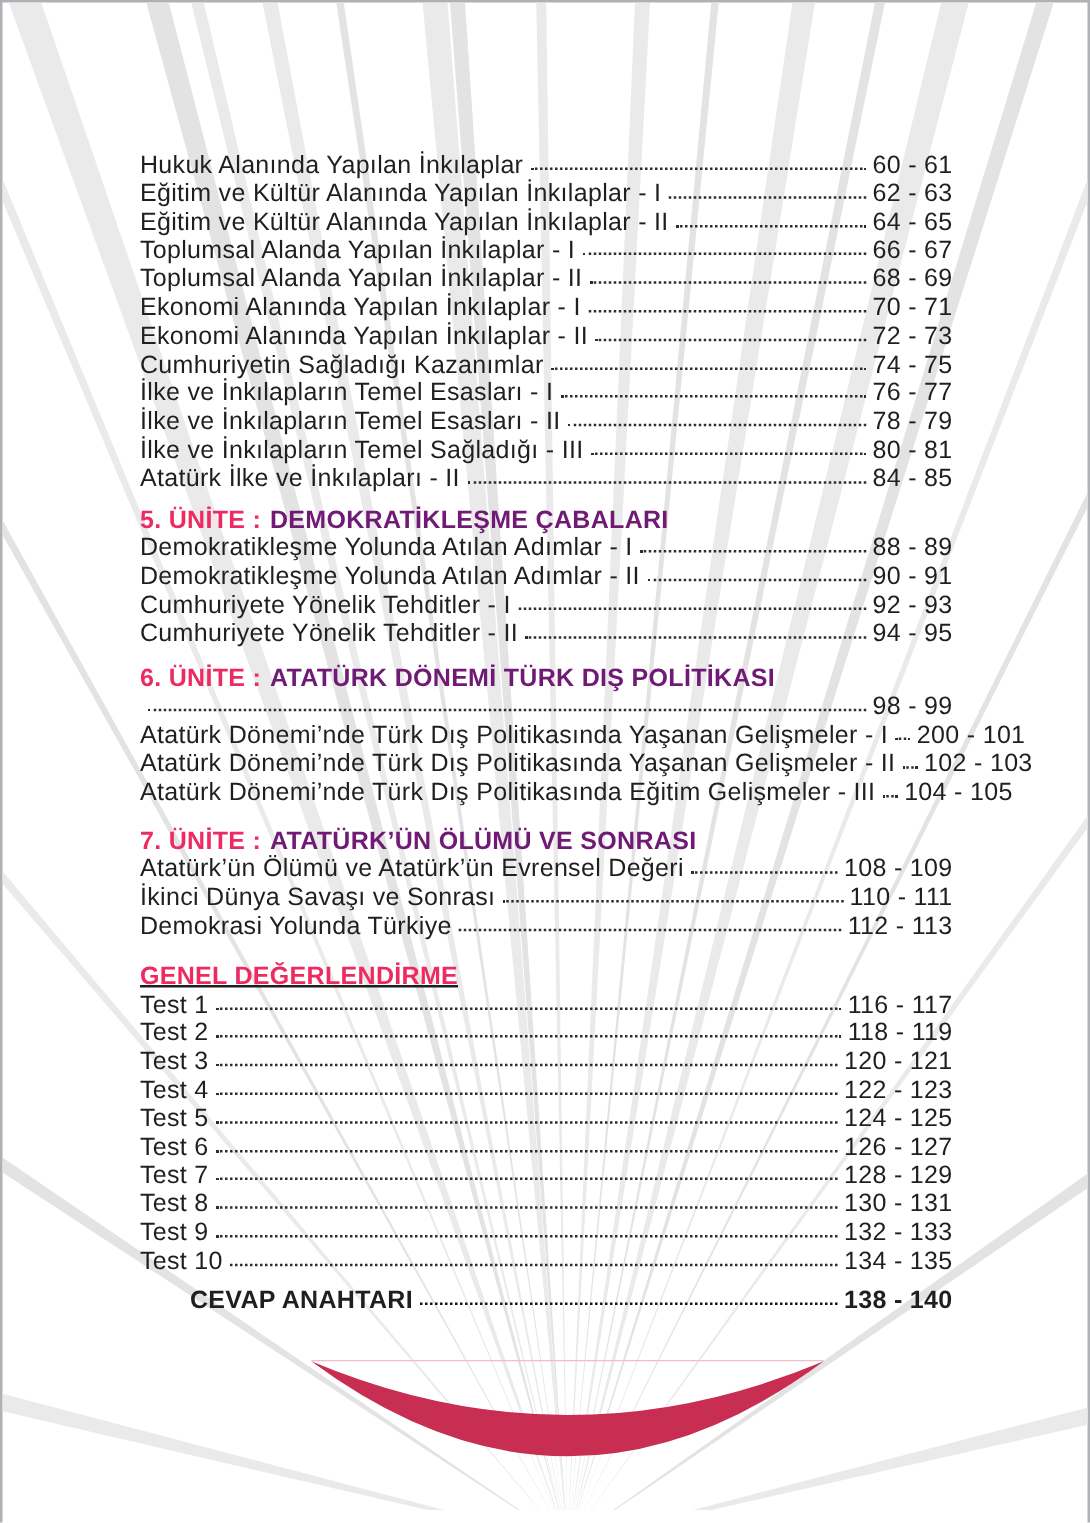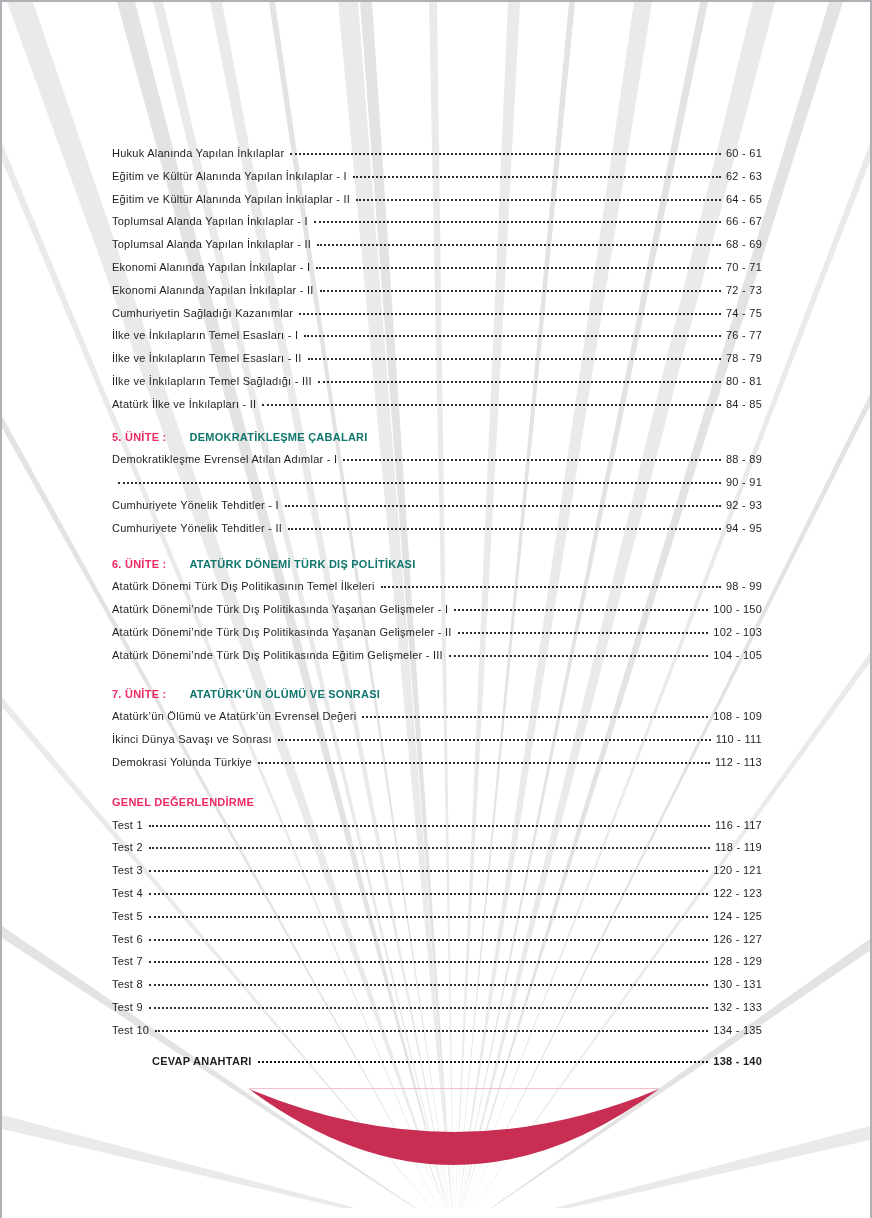--- a/index.html
+++ b/index.html
@@ -14,40 +14,40 @@
     overflow:hidden; background:#fff;
   }
   svg.rays { position:absolute; left:0; top:0; pointer-events:none; }
   .ray-a { fill:#eaeaea; }
   .ray-b { fill:#e3e3e3; }
   svg.swoosh { position:absolute; left:0; top:0; pointer-events:none; }
   .crescent { fill:var(--swoosh,#c82e52); }
   .chord { stroke:#f2bcc9; stroke-width:1; }
 
   .toc {
-    position:absolute; left:110px; top:140px; width:650px;
-    font-size:11px; color:var(--text,#1f1f1f); letter-spacing:0.25px;
+    position:absolute; left:110px; top:119px; width:650px;
+    font-size:20px; color:var(--text,#1f1f1f); letter-spacing:0.25px;
   }
   .toc-row { display:flex; align-items:baseline; height:22.8px; line-height:22.8px; white-space:nowrap; }
   .toc-label { flex:0 0 auto; }
   .dot-leader {
     flex:1 1 auto; min-width:12px; margin:0 5px 0 6px;
     border-bottom:2px dotted #2d2d2d; transform:translateY(-2px);
   }
   .toc-pages { flex:0 0 auto; }
 
   .unit-header { display:flex; align-items:baseline; height:22.8px; line-height:22.8px; font-weight:bold; white-space:nowrap; }
   .unit-number { color:var(--accent,#ee2a62); }
-  .unit-title { color:#0f766e; margin-left:23px; }
+  .unit-title { color:#701a75; margin-left:7px; }
   .unit-title.pink { color:var(--accent,#ee2a62); margin-left:0; }
 
   .sec-5 .unit-header { margin-top:10px;text-align:right; }
   .sec-6 .unit-header { margin-top:13px; }
   .sec-7 .unit-header { margin-top:16px; }
-  .sec-8 .unit-header { margin-top:17px; }
+  .sec-8 .unit-header { margin-top:17px;text-decoration:underline; }
 
   .answer-key { margin-top:9px; font-weight:bold;margin-left:40px; }
   .answer-key .dot-leader { border-bottom-color:#161616; }
 </style>
 </head>
 <body>
 
 <div class="page">
 
   <svg class="rays" width="872" height="1206" viewBox="0 0 872 1206">
@@ -143,25 +143,26 @@
     </div>
         </div>
     </section>
       <section class="toc-section sec-5">
       <div class="unit-header">
         <span class="unit-number">5. ÜNİTE :</span>
         <span class="unit-title">DEMOKRATİKLEŞME ÇABALARI</span>
       </div>
       <div class="rows">
           <div class="toc-row">
-      <span class="toc-label">Demokratikleşme Evrensel Atılan Adımlar - I</span>
+      <span class="toc-label">Demokratikleşme Yolunda Atılan Adımlar - I</span>
       <span class="dot-leader"></span>
       <span class="toc-pages">88 - 89</span>
     </div>
           <div class="toc-row">
+      <span class="toc-label">Demokratikleşme Yolunda Atılan Adımlar - II</span>
       <span class="dot-leader"></span>
       <span class="toc-pages">90 - 91</span>
     </div>
           <div class="toc-row">
       <span class="toc-label">Cumhuriyete Yönelik Tehditler - I</span>
       <span class="dot-leader"></span>
       <span class="toc-pages">92 - 93</span>
     </div>
           <div class="toc-row">
       <span class="toc-label">Cumhuriyete Yönelik Tehditler - II</span>
@@ -170,28 +171,27 @@
     </div>
         </div>
     </section>
       <section class="toc-section sec-6">
       <div class="unit-header">
         <span class="unit-number">6. ÜNİTE :</span>
         <span class="unit-title">ATATÜRK DÖNEMİ TÜRK DIŞ POLİTİKASI</span>
       </div>
       <div class="rows">
           <div class="toc-row">
-      <span class="toc-label">Atatürk Dönemi Türk Dış Politikasının Temel İlkeleri</span>
       <span class="dot-leader"></span>
       <span class="toc-pages">98 - 99</span>
     </div>
           <div class="toc-row">
       <span class="toc-label">Atatürk Dönemi’nde Türk Dış Politikasında Yaşanan Gelişmeler - I</span>
       <span class="dot-leader"></span>
-      <span class="toc-pages">100 - 150</span>
+      <span class="toc-pages">200 - 101</span>
     </div>
           <div class="toc-row">
       <span class="toc-label">Atatürk Dönemi’nde Türk Dış Politikasında Yaşanan Gelişmeler - II</span>
       <span class="dot-leader"></span>
       <span class="toc-pages">102 - 103</span>
     </div>
           <div class="toc-row">
       <span class="toc-label">Atatürk Dönemi’nde Türk Dış Politikasında Eğitim Gelişmeler - III</span>
       <span class="dot-leader"></span>
       <span class="toc-pages">104 - 105</span>

